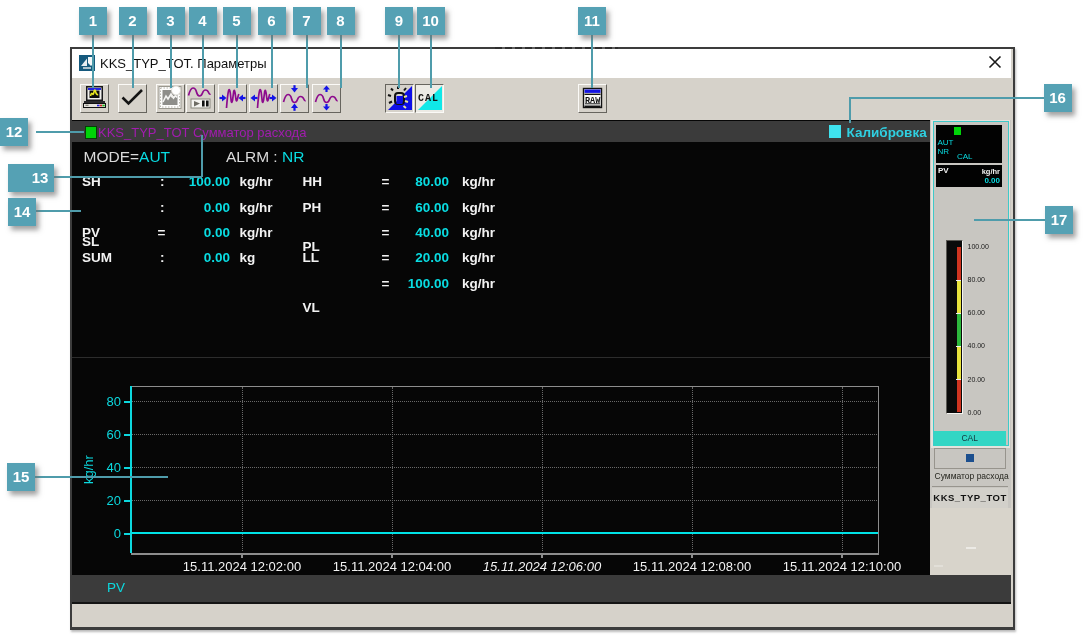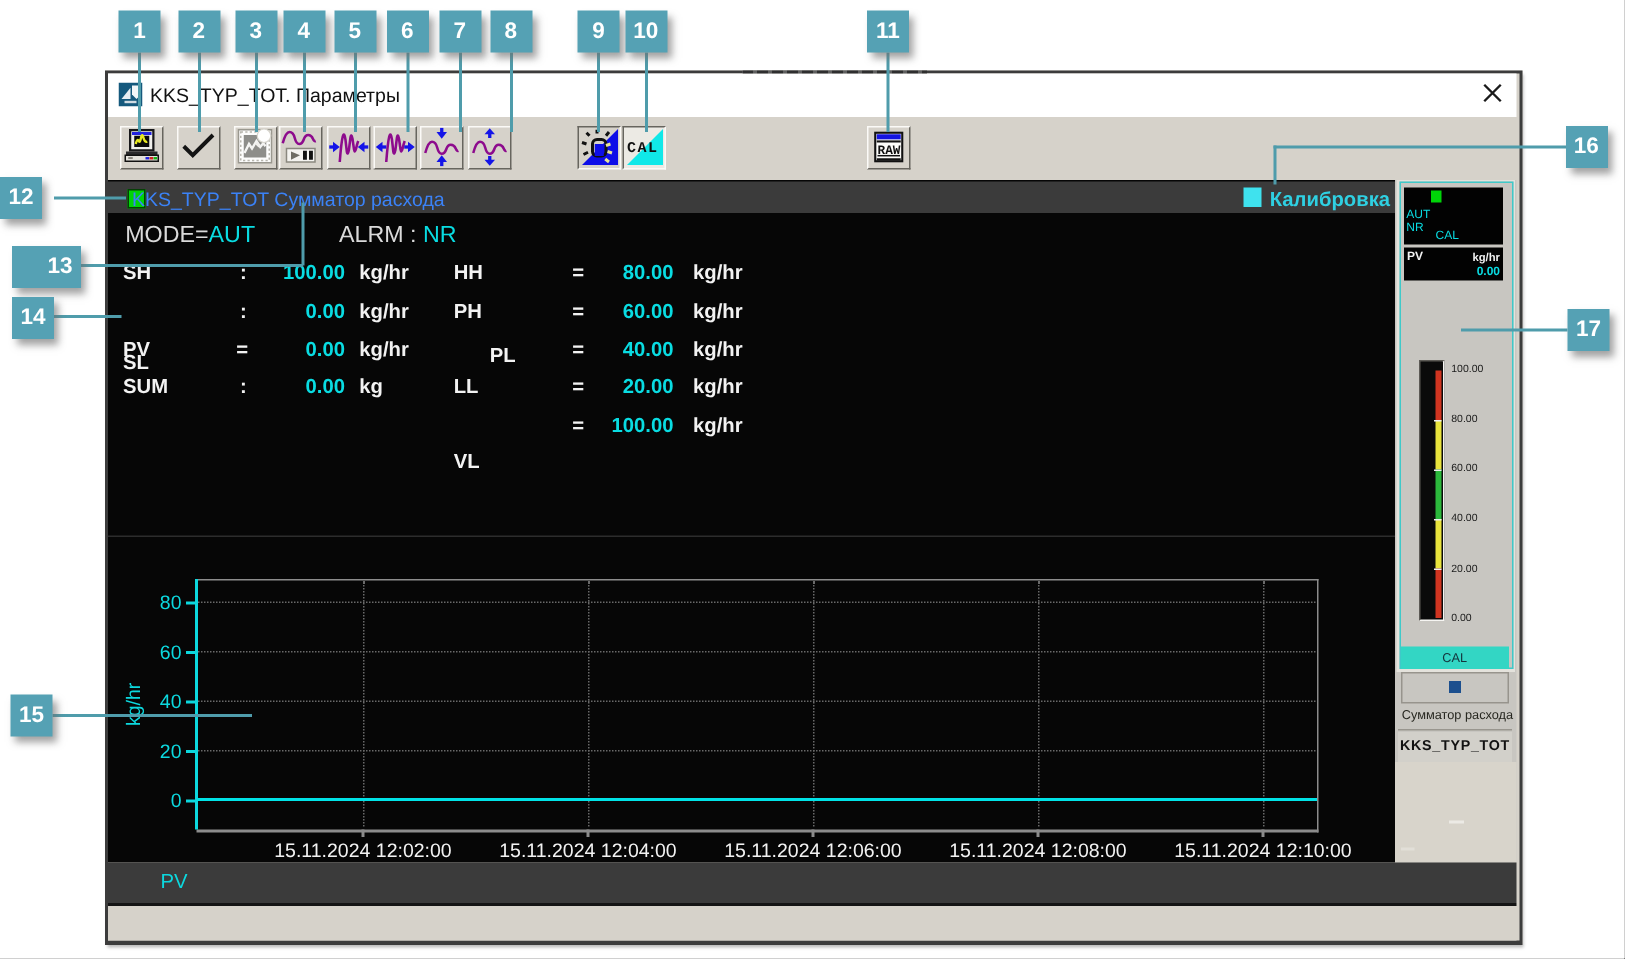--- a/index.html
+++ b/index.html
@@ -154,21 +154,21 @@
       <text x="6" y="17.5" font-family="Liberation Mono,monospace" font-size="8.5" font-weight="bold" fill="#111">RAW</text>
       <rect x="6" y="18.3" width="15" height="1" fill="#111"></rect>
       <rect x="5.5" y="20.5" width="16" height="1.6" fill="#111"></rect>
     </svg>
   </div>
 
   <div class="abs" style="left:72px;top:120px;width:858px;height:454.5px;background:#060606;"></div>
 
   <div class="abs" style="left:72px;top:120.5px;width:858px;height:21.5px;background:#3b3b3b;"></div>
   <div class="abs" style="left:84.5px;top:125.5px;width:10px;height:11.5px;background:#00d408;border:.5px solid #063f06;"></div>
-  <div class="abs" style="left:88px;top:125px;font:13px 'Liberation Sans',sans-serif;color:#3b82f6;">KKS_TYP_TOT Сумматор расхода</div>
+  <div class="abs" style="left:98px;top:125px;font:13px 'Liberation Sans',sans-serif;color:#a21caf;">KKS_TYP_TOT Сумматор расхода</div>
   <div class="abs" style="left:828.5px;top:125px;width:12px;height:13px;background:#3fe2ee;"></div>
   <div class="abs" style="left:846.5px;top:124.5px;font:bold 13.5px 'Liberation Sans',sans-serif;color:#2fd0e2;">Калибровка</div>
 
   <div class="abs" style="left:83.5px;top:148px;font:15.5px 'Liberation Sans',sans-serif;color:#dadada;">MODE=<span style="color:#09dce2;">AUT</span></div>
   <div class="abs" style="left:226px;top:148px;font:15.5px 'Liberation Sans',sans-serif;color:#dadada;">ALRM : <span style="color:#09dce2;">NR</span></div>
 
   <div class="pl" style="left:82px;top:174px;">SH</div>
   <div class="pl" style="left:160px;top:174px;">:</div>
   <div class="pv" style="left:168px;top:174px;">100.00</div>
   <div class="pl" style="left:239.5px;top:174px;">kg/hr</div>
@@ -191,21 +191,21 @@
   <div class="pl" style="left:302.5px;top:174px;">HH</div>
   <div class="pl" style="left:381.5px;top:174px;">=</div>
   <div class="pv" style="left:387px;top:174px;">80.00</div>
   <div class="pl" style="left:462px;top:174px;">kg/hr</div>
 
   <div class="pl" style="left:302.5px;top:199.5px;">PH</div>
   <div class="pl" style="left:381.5px;top:199.5px;">=</div>
   <div class="pv" style="left:387px;top:199.5px;">60.00</div>
   <div class="pl" style="left:462px;top:199.5px;">kg/hr</div>
 
-  <div class="pl" style="left:302.5px;top:229px;margin-left:24px;">PL</div>
+  <div class="pl" style="left:302.5px;top:239px;">PL</div>
   <div class="pl" style="left:381.5px;top:224.5px;">=</div>
   <div class="pv" style="left:387px;top:224.5px;">40.00</div>
   <div class="pl" style="left:462px;top:224.5px;">kg/hr</div>
 
   <div class="pl" style="left:302.5px;top:250px;">LL</div>
   <div class="pl" style="left:381.5px;top:250px;">=</div>
   <div class="pv" style="left:387px;top:250px;">20.00</div>
   <div class="pl" style="left:462px;top:250px;">kg/hr</div>
 
   <div class="pl" style="left:302.5px;top:275.5px;margin-top:24px;">VL</div>
@@ -247,21 +247,21 @@
   <div class="abs" style="left:131px;top:531.5px;width:747px;height:2.5px;background:#00e2e6;"></div>
 
   <div class="abs" style="left:241px;top:553px;width:2px;height:5px;background:#8c8c8c;"></div>
   <div class="abs" style="left:391px;top:553px;width:2px;height:5px;background:#8c8c8c;"></div>
   <div class="abs" style="left:541px;top:553px;width:2px;height:5px;background:#8c8c8c;"></div>
   <div class="abs" style="left:691px;top:553px;width:2px;height:5px;background:#8c8c8c;"></div>
   <div class="abs" style="left:841px;top:553px;width:2px;height:5px;background:#8c8c8c;"></div>
 
   <div class="tl" style="left:172px;">15.11.2024 12:02:00</div>
   <div class="tl" style="left:322px;">15.11.2024 12:04:00</div>
-  <div class="tl" style="left:472px;">15.11.2024 12:06:00</div>
+  <div class="tl" style="left:472px;font-style:italic;">15.11.2024 12:06:00</div>
   <div class="tl" style="left:622px;">15.11.2024 12:08:00</div>
   <div class="tl" style="left:772px;">15.11.2024 12:10:00</div>
 
   <div class="abs" style="left:930px;top:120px;width:81px;height:454.5px;background:#c8c6c1;"></div>
 
   <div class="abs" style="left:930.5px;top:119.5px;width:79px;height:328px;background:#e4e2dc;"></div>
 
   <div class="abs" style="left:932.5px;top:121px;width:74.5px;height:323px;border:1.5px solid #3fc9c9;background:#c8c6c1;"></div>
 
   <div class="abs" style="left:936px;top:124.5px;width:66px;height:38px;background:#020202;"></div>

